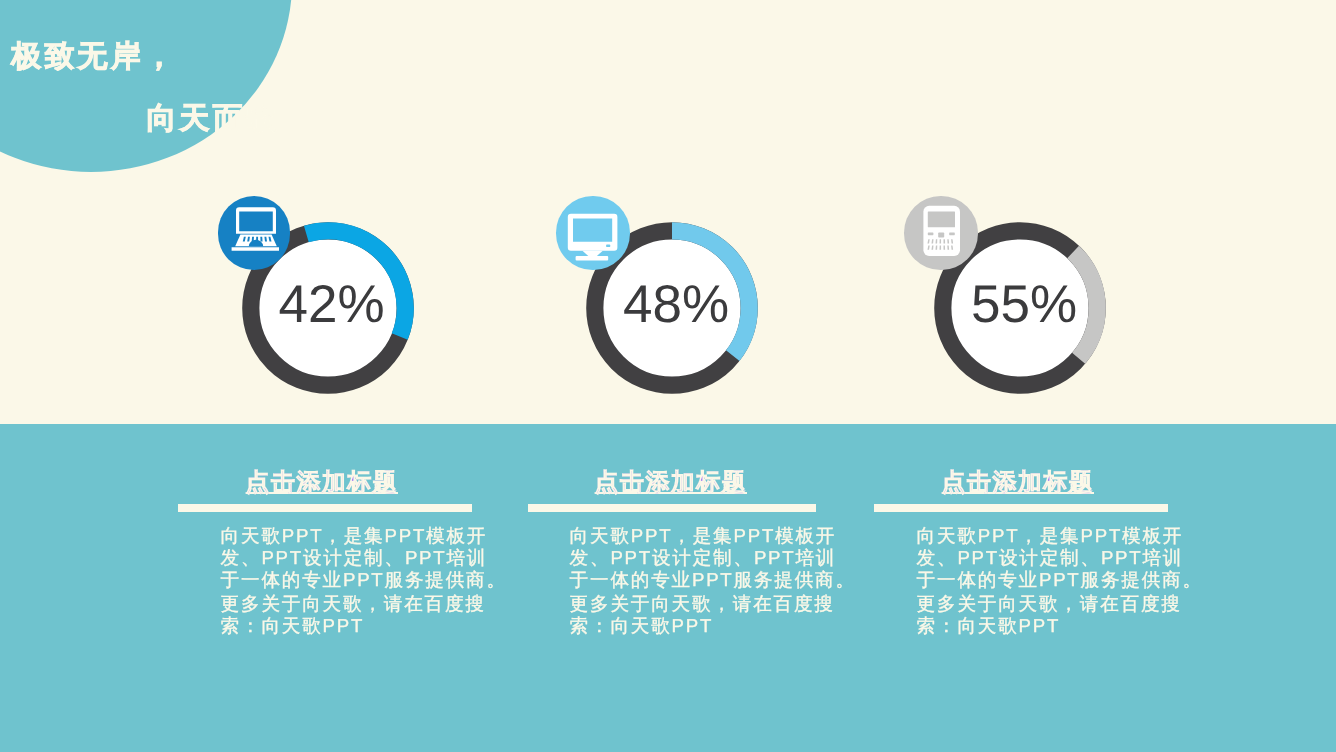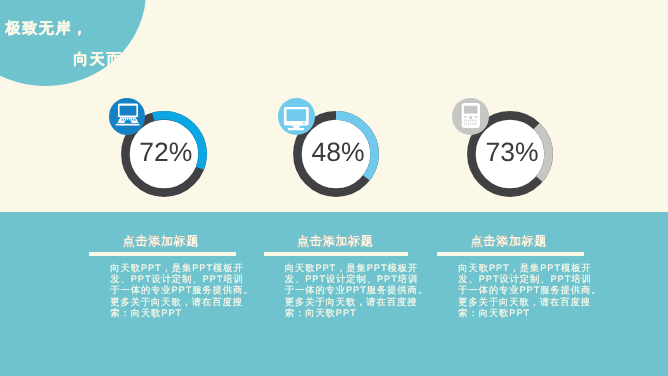--- a/index.html
+++ b/index.html
@@ -14,42 +14,42 @@
 
   .teal-band{position:absolute;left:0;top:212px;width:668px;height:164px;background:#6fc3ce;}
 
   .donut-group{position:absolute;width:0;height:0;}
   .donut-svg{position:absolute;left:-47px;top:-47px;}
   .badge{position:absolute;border-radius:50%;width:36.6px;height:36.6px;left:-55.6px;top:-55.7px;}
   .badge-icon{position:absolute;left:0;top:0;}
   .pct{position:absolute;left:-45.2px;top:-17.6px;width:94px;text-align:center;color:#3b3b3d;font-size:26.5px;line-height:32px;transform:translateZ(0);}
 
   .col{position:absolute;top:226px;}
-  .col-title{position:absolute;font-size:12px;font-weight:bold;color:#000000;letter-spacing:0.7px;white-space:nowrap;-webkit-text-stroke:0.32px #fbf8e8;transform:translateZ(0);}
+  .col-title{position:absolute;font-size:12px;font-weight:bold;color:#8b5cf6;letter-spacing:0.7px;white-space:nowrap;-webkit-text-stroke:0.32px #fbf8e8;transform:translateZ(0);text-decoration:underline;}
   .col-bar{position:absolute;height:3.5px;background:#fbf8e8;}
   .col-body{position:absolute;font-size:9.3px;letter-spacing:0.9px;line-height:11.4px;color:#fbf8e8;width:150px;white-space:nowrap;}
   .body-line{height:11.4px;transform:translateZ(0);margin-left:12px;-webkit-text-stroke:0.18px #fbf8e8;}
 </style>
 </head>
 <body>
 
 <div class="slide">
   <div class="hero-blob"></div>
   <div class="hero-title">
     <div class="hero-line hero-line1">极致无岸，</div>
     <div class="hero-line hero-line2">向天而歌</div>
   </div>
   <div class="teal-band"></div>
 
   <div class="donut-group" style="left:164px;top:153.9px;">
     <svg class="donut-svg" width="94" height="94" viewBox="0 0 94 94">
       <circle class="d-track" cx="47" cy="47" r="38.6" fill="#ffffff" stroke="#414042" stroke-width="8.6"></circle>
       <circle class="d-arc" cx="47" cy="47" r="38.6" fill="none" stroke="#0ba6e4" stroke-width="8.6" stroke-dasharray="86.09848826428187 156.43246459285018" transform="rotate(-106.3 47 47)"></circle>
     </svg>
-    <div class="pct">72%</div>
+    <div class="pct">42%</div>
     <div class="badge" style="background:#1681c4;left:-55.5px;top:-55.8px;">
       <svg class="badge-icon" viewBox="0 0 36.6 36.6" width="36.6" height="36.6">
         <g fill="#ffffff">
           <path d="M10.6 5.6 h16.8 a1.6 1.6 0 0 1 1.6 1.6 v11.7 h-20 v-11.7 a1.6 1.6 0 0 1 1.6 -1.6 z M10.6 7.8 h16.8 v9.8 h-16.8 z" fill-rule="evenodd"></path>
           <path d="M11.2 19.3 h15.6 l2.6 5.8 h-20.8 z"></path>
           <path d="M6.8 25.65 h23.7 v1.75 h-23.7 z"></path>
         </g>
         <g fill="#1681c4">
           <path d="M12.95 20.4 h0.95 l-0.52 2.3 h-1.0 z"></path>
           <path d="M15.0 20.4 h0.95 l-0.34 2.3 h-1.0 z"></path>
@@ -80,21 +80,21 @@
         <rect x="25.1" y="24.3" width="2.0" height="1.2" rx="0.3" fill="#70cbee"></rect>
       </svg>
     </div>
   </div>
 
   <div class="donut-group" style="left:510.2px;top:153.9px;">
     <svg class="donut-svg" width="94" height="94" viewBox="0 0 94 94">
       <circle class="d-track" cx="47" cy="47" r="38.6" fill="#ffffff" stroke="#414042" stroke-width="8.6"></circle>
       <circle class="d-arc" cx="47" cy="47" r="38.6" fill="none" stroke="#c6c6c5" stroke-width="8.6" stroke-dasharray="58.5442772313466 183.98667562578544" transform="rotate(-46.5 47 47)"></circle>
     </svg>
-    <div class="pct">73%</div>
+    <div class="pct">55%</div>
     <div class="badge" style="background:#c6c6c5;left:-57.95px;top:-55.8px;">
       <svg class="badge-icon" viewBox="0 0 36.6 36.6" width="36.6" height="36.6">
         <rect x="9.7" y="4.9" width="18.3" height="25.1" rx="2.9" fill="#ffffff"></rect>
         <g fill="#c6c6c5">
           <rect x="11.9" y="7.7" width="13.6" height="7.9" rx="0.25"></rect>
           <rect x="11.9" y="18.2" width="2.8" height="1.4" rx="0.3"></rect>
           <rect x="17.1" y="18.2" width="3.0" height="2.6" rx="0.4"></rect>
           <rect x="22.6" y="18.2" width="2.8" height="1.4" rx="0.3"></rect>
           <path d="M12.15 21.6 h0.7 l-0.32 2.1 h-0.8 z"></path>
           <path d="M14.05 21.6 h0.7 l-0.21 2.1 h-0.8 z"></path>

